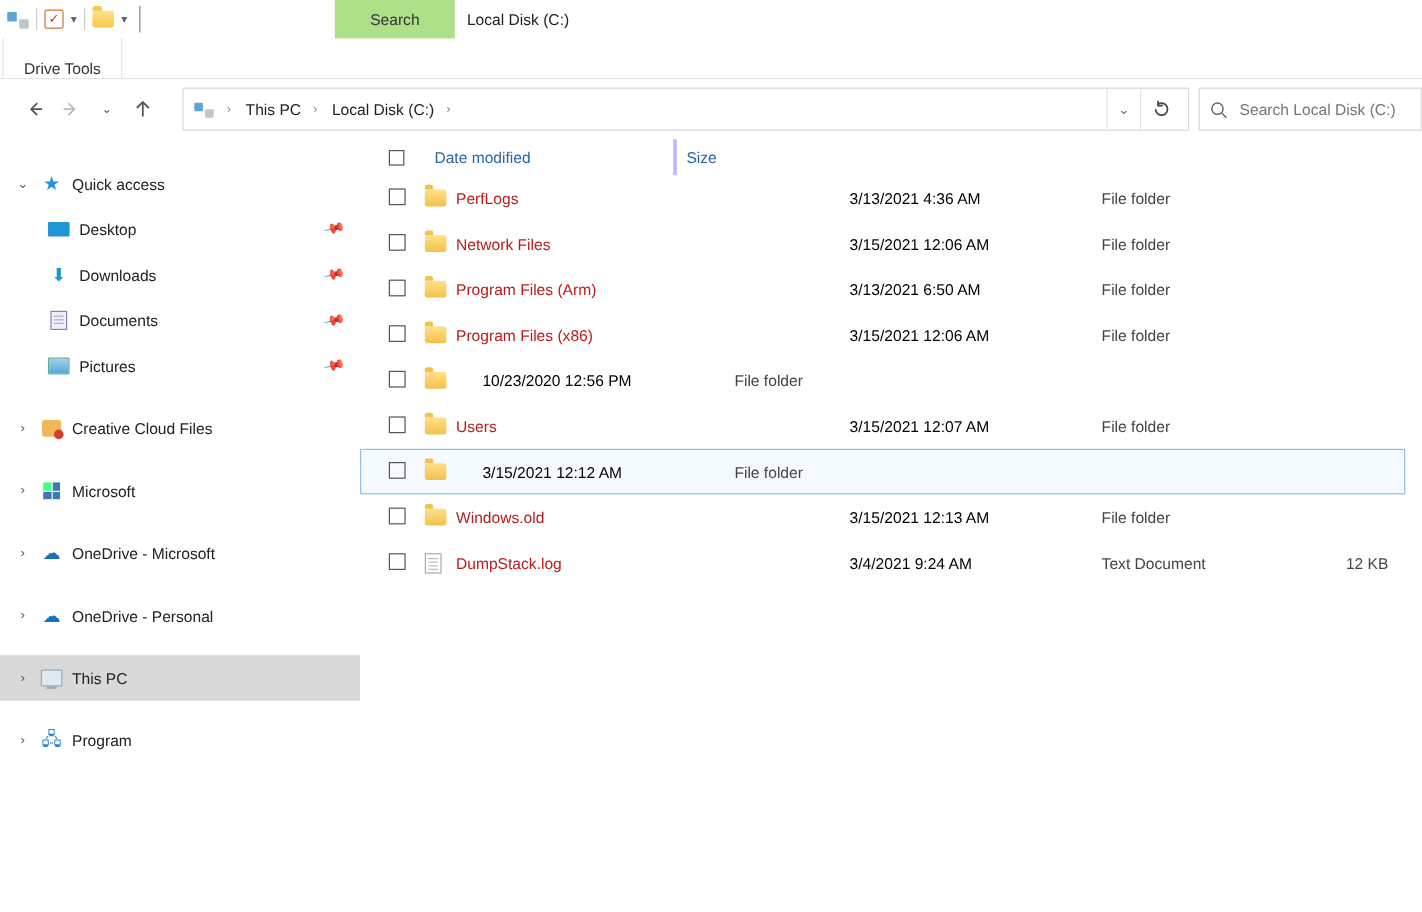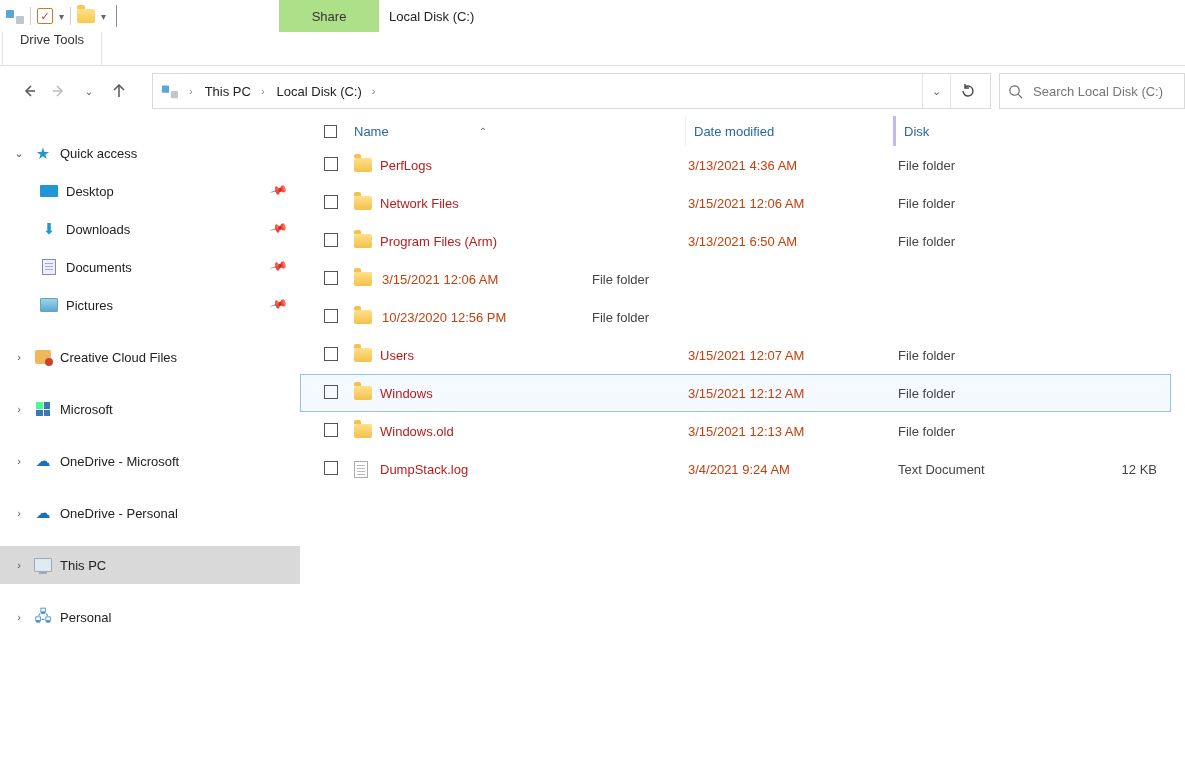--- a/index.html
+++ b/index.html
@@ -70,21 +70,21 @@
   padding:0 18px;
   display:flex; align-items:center;
   font-size:13px; color:#333;
   cursor:default;
 }
 .tab.file {
   background:#0f6ab4; color:#fff; width:72px; justify-content:center; padding:0;
 }
 .tab.context-align { margin-left: 0; }
 .tabs .context-block {
-  width:100px; display:flex; align-items:flex-start; justify-content:center;
+  width:100px; display:flex; align-items:flex-end; justify-content:center;
   border-left:1px solid #e3e3e3; border-right:1px solid #e3e3e3;
   margin-left:206px;
 }
 .tabs-left { display:flex; }
 
 
 .navbar {
   display:flex;
   align-items:center;
   height:50px;
@@ -204,42 +204,42 @@
 .row .folder {
   width:18px; height:14px; background:linear-gradient(#ffe08a,#f3c14c);
   border-radius:2px; position:relative; display:inline-block;
 }
 .row .folder::before { content:""; position:absolute; left:0; top:-4px; width:7px; height:4px; background:#f3c14c; border-radius:2px 2px 0 0;}
 .row .txtfile {
   width:14px; height:17px; border:1px solid #aaa; background:#fff; position:relative; display:inline-block;
 }
 .row .txtfile::before { content:""; position:absolute; left:2px; top:3px; width:8px; height:1px; background:#bbb; box-shadow:0 3px 0 #bbb,0 6px 0 #bbb,0 9px 0 #bbb;}
 .row .name { width:306px; color:#b91c1c; }
-.row .date { width:210px; color:#c2410c; padding-left:2px;}
+.row .date { width:210px; color:#000000; padding-left:2px;margin-left:20px;}
 .row .type { width:168px; color:#444; padding-left:2px;}
 .row .size { flex:1; text-align:right; color:#444; padding-right:28px;}
 
 svg { display:block; }
 </style>
 </head>
 <body>
 
 <div class="titlebar">
   <div class="qat">
     <span class="icon-pc"></span>
     <span class="qat-sep"></span>
     <span class="qat-check">✓</span>
     <span class="qat-caret">▾</span>
     <span class="qat-sep"></span>
     <span class="qat-folder"></span>
     <span class="qat-caret">▾</span>
     <span class="qat-vline"></span>
   </div>
   <div class="context-tab">
-    <div class="manage">Share</div>
+    <div class="manage">Search</div>
   </div>
   <div class="title-text">Local Disk (C:)</div>
 </div>
 
 <div class="tabs">
   <div class="context-block" style="margin-left:2px;">
     <div class="tab context-align" style="padding:0;">Drive Tools</div>
   </div>
 </div>
 
@@ -375,35 +375,31 @@
       <span class="exp">›</span>
       <span class="ico">
           <span class="ico-thispc"></span>
         </span>
       <span class="label">This PC</span>
     </div>
     <div class="tree-sep"></div>
     <div class="tree-item">
       <span class="exp">›</span>
       <span class="ico ico-net">🖧</span>
-      <span class="label">Personal</span>
+      <span class="label">Program</span>
     </div>
   </div>
 
   <div class="filepane">
     <div class="columns">
       <div class="col col-cb">
         <span class="box" style="width:13px;height:13px;border:1px solid #555;display:inline-block;"></span>
       </div>
-      <div class="col col-name">
-        <span>Name</span>
-        <span class="sort">⌃</span>
-      </div>
       <div class="col col-date">Date modified</div>
-      <div class="col col-size">Disk</div>
+      <div class="col col-size">Size</div>
     </div>
     <div class="rows" id="rows">
         <div class="row">
           <span class="cb"><span class="box"></span></span>
           <span class="ico-col">
             <span class="folder"></span>
           </span>
           <span class="name">PerfLogs</span>
           <span class="date">3/13/2021 4:36 AM</span>
           <span class="type">File folder</span>
@@ -427,20 +423,21 @@
           <span class="name">Program Files (Arm)</span>
           <span class="date">3/13/2021 6:50 AM</span>
           <span class="type">File folder</span>
           <span class="size"></span>
         </div>
         <div class="row">
           <span class="cb"><span class="box"></span></span>
           <span class="ico-col">
             <span class="folder"></span>
           </span>
+          <span class="name">Program Files (x86)</span>
           <span class="date">3/15/2021 12:06 AM</span>
           <span class="type">File folder</span>
           <span class="size"></span>
         </div>
         <div class="row">
           <span class="cb"><span class="box"></span></span>
           <span class="ico-col">
             <span class="folder"></span>
           </span>
           <span class="date">10/23/2020 12:56 PM</span>
@@ -455,21 +452,20 @@
           <span class="name">Users</span>
           <span class="date">3/15/2021 12:07 AM</span>
           <span class="type">File folder</span>
           <span class="size"></span>
         </div>
         <div class="row selected">
           <span class="cb"><span class="box"></span></span>
           <span class="ico-col">
             <span class="folder"></span>
           </span>
-          <span class="name">Windows</span>
           <span class="date">3/15/2021 12:12 AM</span>
           <span class="type">File folder</span>
           <span class="size"></span>
         </div>
         <div class="row">
           <span class="cb"><span class="box"></span></span>
           <span class="ico-col">
             <span class="folder"></span>
           </span>
           <span class="name">Windows.old</span>

